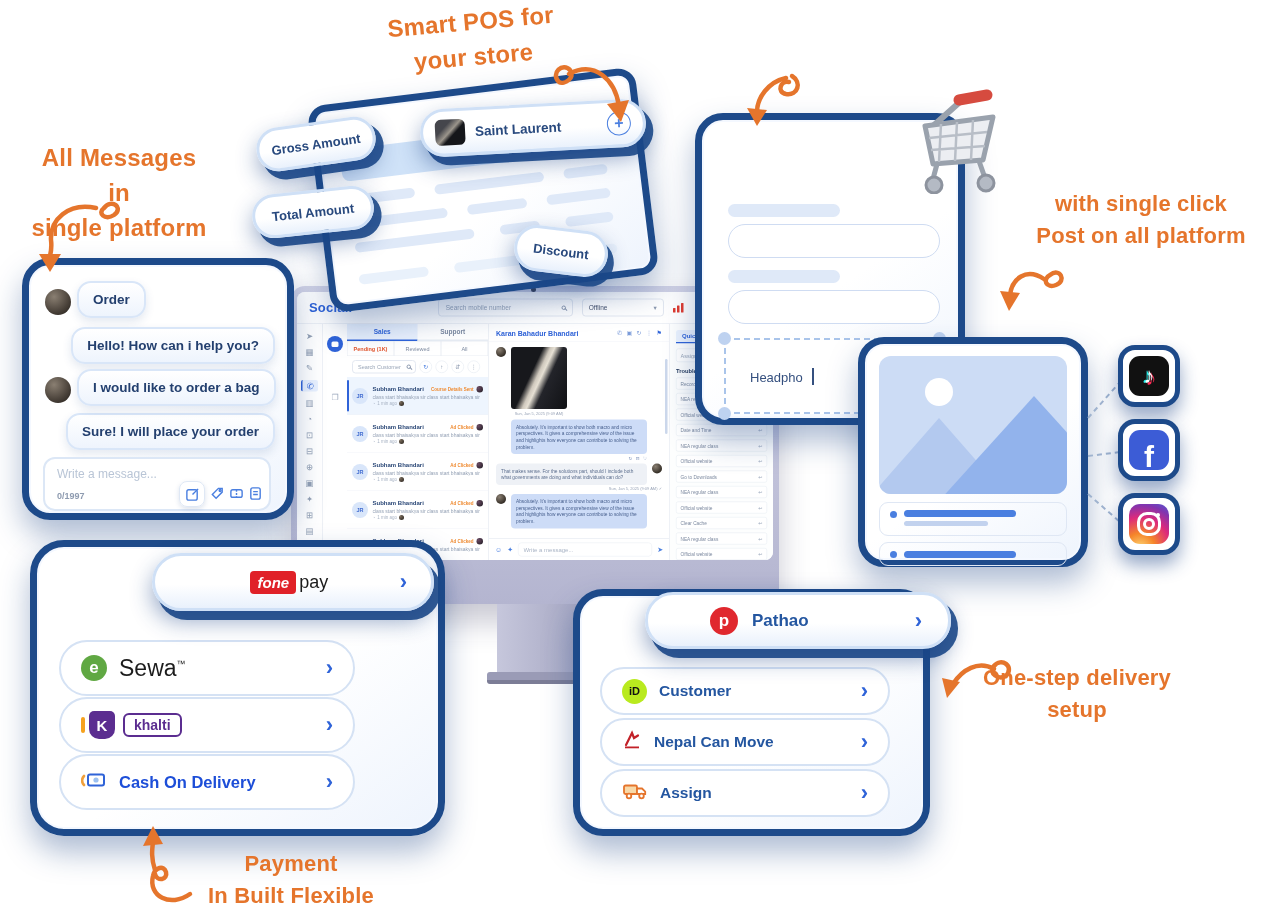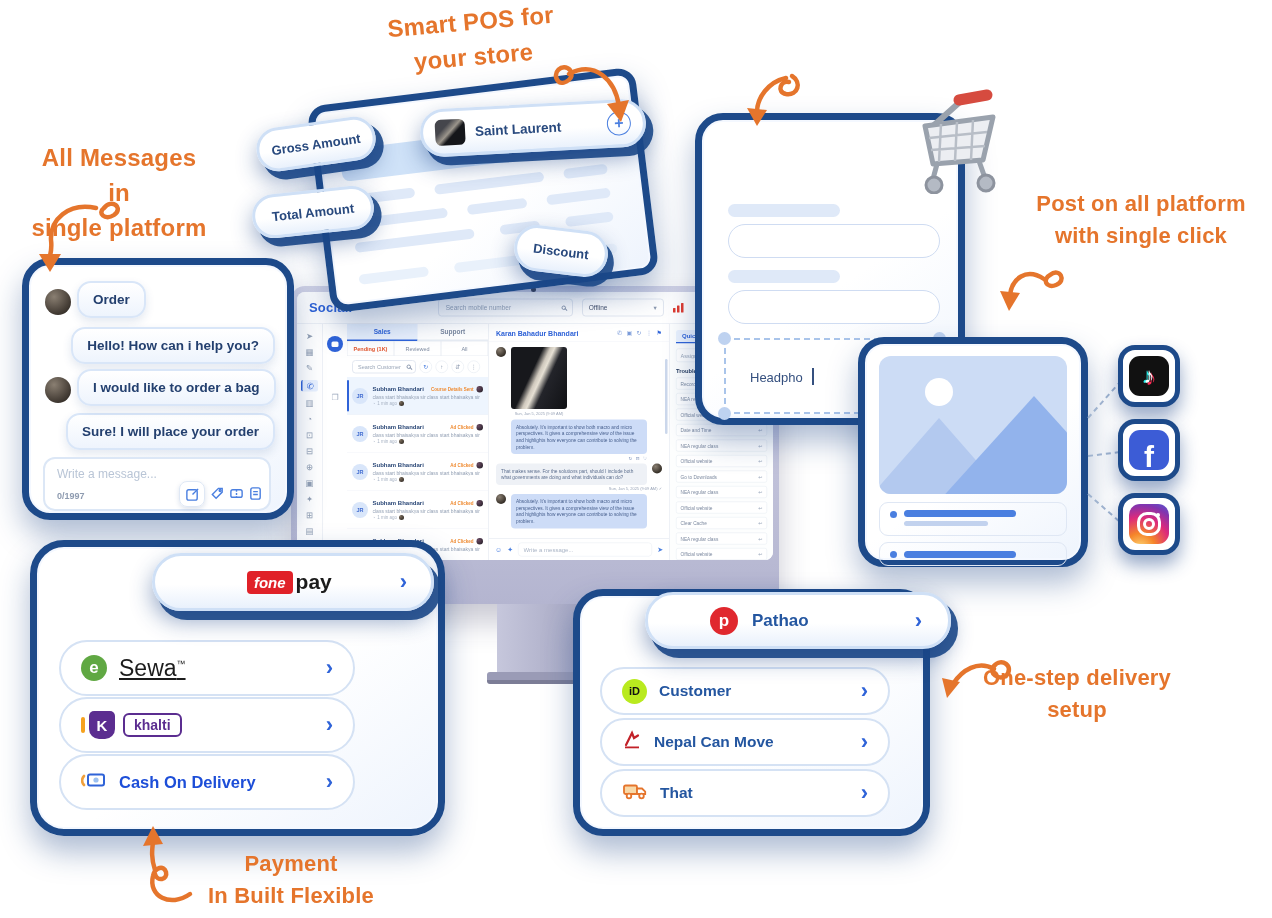--- a/index.html
+++ b/index.html
@@ -491,21 +491,21 @@
         <u></u>
         <o></o>
       </span>
   </div>
 
   <div class="bigcard" style="left:30px;top:540px;width:415px;height:296px;border-radius:34px;z-index:7;">
     <div class="rowitem" style="left:22px;top:93px;width:296px;">
       <span style="width:26px;height:26px;border-radius:50%;background:#60a843;color:#fff;font-size:17px;font-weight:800;display:flex;align-items:center;justify-content:center;">
         <span>e</span>
         </span>
-      <span style="font-family:'Liberation Serif',serif;font-size:23px;color:#1c1c1c;text-decoration:underline;"><span>Sewa</span><sup style="font-size:9px;">™</sup></span>
+      <span style="font-family:'Liberation Serif',serif;font-size:23px;color:#1c1c1c;"><span>Sewa</span><sup style="font-size:9px;">™</sup></span>
       <span class="chev">›</span>
     </div>
     <div class="rowitem" style="left:22px;top:150px;width:296px;">
       <span style="width:4px;height:16px;background:#f6a21e;border-radius:2px;"></span>
       <span style="width:26px;height:28px;background:#5b2d90;border-radius:5px 5px 10px 10px;color:#fff;font-size:15px;font-weight:800;display:flex;align-items:center;justify-content:center;margin-left:-8px;">
         <span>K</span>
         </span>
       <span style="border:2.5px solid #5b2d90;border-radius:6px;padding:2px 9px;color:#5b2d90;font-size:14px;font-weight:800;margin-left:-4px;">khalti</span>
       <span class="chev">›</span>
     </div>
@@ -517,21 +517,21 @@
             <circle cx="15" cy="10" r="2.6" fill="#9cc0f0"></circle>
           </svg>
       </span>
       <span style="font-size:16.5px;font-weight:800;color:#1d4ed8;">Cash On Delivery</span>
       <span class="chev">›</span>
     </div>
   </div>
   <div class="pillcard" style="left:152px;top:553px;width:282px;height:58px;border-radius:29px;padding:0 24px;z-index:8;">
     <span style="display:flex;align-items:center;gap:3px;margin:0 auto;">
       <span style="background:#e02128;color:#fff;font-style:italic;font-weight:800;font-size:15px;padding:3px 7px;border-radius:4px;">fone</span>
-      <span style="color:#1b1b1b;font-weight:700;font-size:21px;">pay</span>
+      <span style="color:#1b1b1b;font-weight:400;font-size:18px;">pay</span>
     </span>
     <span class="chev">›</span>
   </div>
 
   <div class="bigcard" style="left:573px;top:589px;width:357px;height:247px;border-radius:30px;z-index:7;">
     <div class="rowitem" style="left:20px;top:71px;width:290px;height:48px;border-radius:24px;">
       <span style="width:25px;height:25px;border-radius:50%;background:#b9ea1f;color:#111;font-size:11px;font-weight:800;display:flex;align-items:center;justify-content:center;">
         <span>iD</span>
         </span>
       <span style="font-size:15.5px;font-weight:800;color:#2456a0;">Customer</span>
@@ -549,21 +549,21 @@
     </div>
     <div class="rowitem" style="left:20px;top:173px;width:290px;height:48px;border-radius:24px;">
       <span>
         <svg width="26" height="18" viewBox="0 0 26 18">
             <rect x="2" y="3.5" width="13" height="8.5" rx="1.5" fill="#f8d9a8" stroke="#e5752c" stroke-width="1.8"></rect>
             <path d="M15 6.5 h5 l3.2 3.2 v2.3 h-8.2 z" fill="#fff" stroke="#e5752c" stroke-width="1.8"></path>
             <circle cx="7" cy="14" r="2.3" fill="#fff" stroke="#e5752c" stroke-width="1.8"></circle>
             <circle cx="19.5" cy="14" r="2.3" fill="#fff" stroke="#e5752c" stroke-width="1.8"></circle>
           </svg>
       </span>
-      <span style="font-size:15.5px;font-weight:800;color:#2456a0;">That</span>
+      <span style="font-size:15.5px;font-weight:800;color:#2456a0;">Assign</span>
       <span class="chev">›</span>
     </div>
   </div>
   <div class="pillcard" style="left:645px;top:592px;width:306px;height:57px;border-radius:28px;padding:0 26px;gap:14px;z-index:8;">
     <span style="width:28px;height:28px;border-radius:50%;background:#e0282e;color:#fff;font-size:17px;font-weight:800;display:flex;align-items:center;justify-content:center;margin-left:36px;">
       <span>p</span>
       </span>
     <span style="font-size:17px;font-weight:800;color:#2456a0;">Pathao</span>
     <span class="chev" style="margin-left:auto;">›</span>
   </div>
@@ -588,22 +588,22 @@
     <polygon points="62,46 84,42 76,64" fill="#e5752c"></polygon>
   </svg>
 
   <svg class="abs" style="left:740px;top:66px;z-index:9;" width="64" height="62" viewBox="0 0 64 62">
     <path d="M52 10 c10 6 6 20 -6 18 c-10 -2 -5 -14 3 -12" stroke="#e5752c" stroke-width="4.5" fill="none" stroke-linecap="round"></path>
     <path d="M46 12 C28 16 17 32 17 46" stroke="#e5752c" stroke-width="4.5" fill="none" stroke-linecap="round"></path>
     <polygon points="7,42 27,44 17,60" fill="#e5752c"></polygon>
   </svg>
 
   <div class="hd small" style="left:1028px;top:188px;width:226px;z-index:9;">
+    <div>with single click</div>
     <div>Post on all platform</div>
-    <div>with single click</div>
   </div>
   <svg class="abs" style="left:990px;top:255px;z-index:9;" width="76" height="62" viewBox="0 0 76 62">
     <path d="M60 20 c10 -8 17 6 6 10 c-10 4 -14 -6 -6 -10" stroke="#e5752c" stroke-width="4.5" fill="none" stroke-linecap="round"></path>
     <path d="M54 24 C36 12 22 24 20 40" stroke="#e5752c" stroke-width="4.5" fill="none" stroke-linecap="round"></path>
     <polygon points="10,36 30,38 19,56" fill="#e5752c"></polygon>
   </svg>
 
   <div class="hd small" style="left:196px;top:848px;width:190px;z-index:9;">
     <div>Payment</div>
     <div>In Built Flexible</div>

